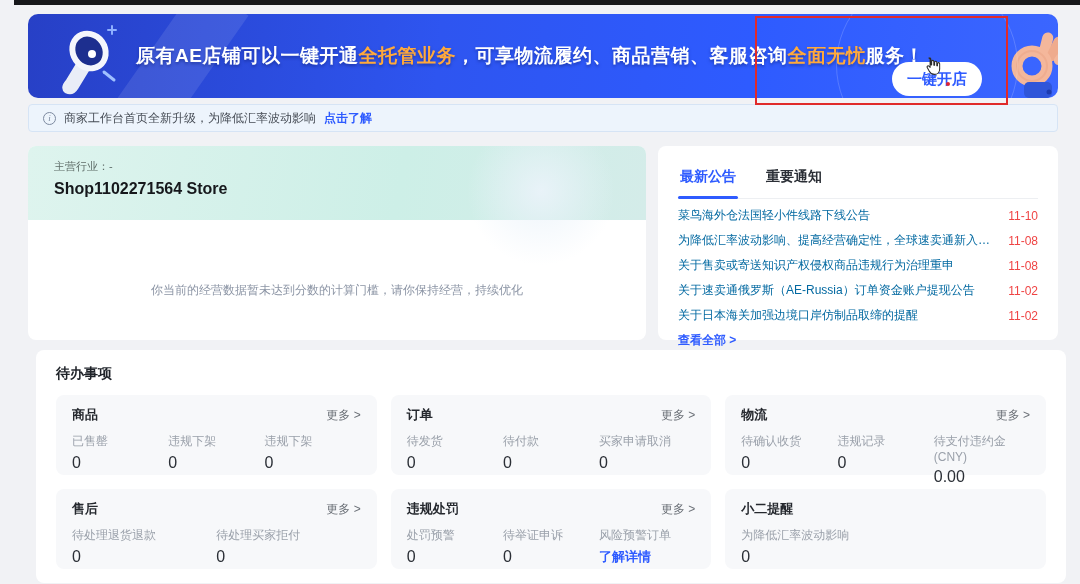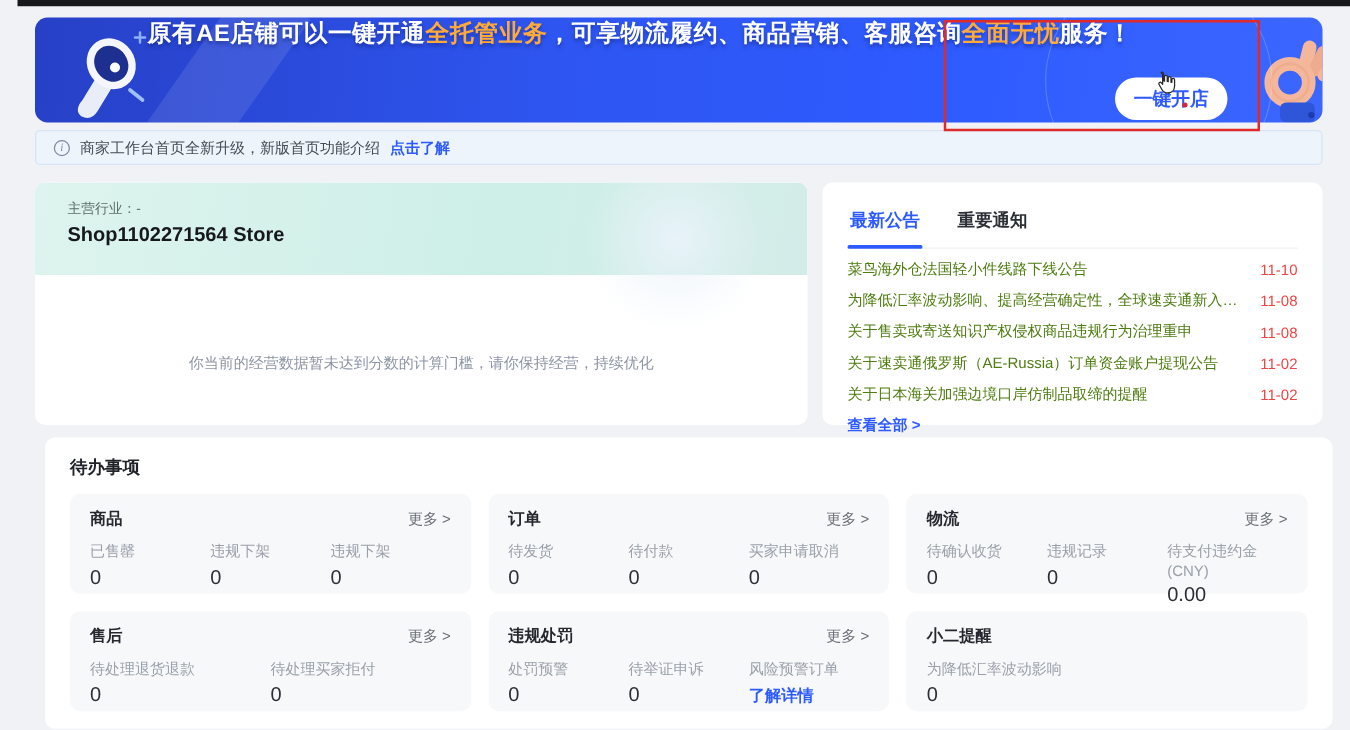--- a/index.html
+++ b/index.html
@@ -11,21 +11,21 @@
 
   
   .banner { position:absolute; left:28px; top:14px; width:1030px; height:84px; border-radius:10px;
     background:linear-gradient(95deg,#2740c6 0%,#2e55f0 40%,#2e5bff 70%,#3b66ff 100%); overflow:hidden;
     display:flex; align-items:center; cursor:pointer; }
   .banner::before { content:""; position:absolute; left:120px; top:-30px; width:60px; height:160px;
     background:rgba(255,255,255,.10); transform:rotate(35deg); }
   .banner::after { content:""; position:absolute; right:40px; top:-40px; width:180px; height:180px;
     border:1px solid rgba(255,255,255,.18); border-radius:50%; }
   .megaphone { position:absolute; left:18px; top:4px; }
-  .banner-text { position:absolute; left:90px; top:0; height:100%; display:flex; align-items:flex-start;
+  .banner-text { position:absolute; left:108px; top:0; height:100%; display:flex; align-items:center;
     font-size:19px; font-weight:bold; color:#ffffff; letter-spacing:.5px;
     text-shadow:0 2px 3px rgba(16,34,120,.5); white-space:nowrap; }
   .hl { color:#ffa93b; }
   .banner-btn { position:absolute; left:864px; top:48px; width:90px; height:34px; border:none; border-radius:17px;
     background:#ffffff; color:#2e5bff; font-size:15px; font-weight:bold; font-family:inherit; cursor:pointer; }
   .ok-hand { position:absolute; left:972px; top:12px; }
 
   .cursor { position:absolute; left:922px; top:55px; width:22px; height:22px; z-index:30; pointer-events:none; }
   .annotation-box { position:absolute; left:755px; top:16px; width:253px; height:89px;
     border:2px solid #e02a2a; z-index:25; pointer-events:none; }
@@ -55,21 +55,21 @@
   
   .ann-card { position:absolute; left:658px; top:146px; width:400px; height:194px; background:#ffffff;
     border-radius:8px; padding:20px 20px 10px; }
   .tabs { display:flex; gap:26px; border-bottom:1px solid #edeff2; padding-bottom:8px; }
   .tab { font-size:14px; font-weight:bold; color:#2b2f36; cursor:pointer; position:relative; padding:2px 2px 4px; }
   .tab.active { color:#2e5bff; }
   .tab.active::after { content:""; position:absolute; left:0; right:0; bottom:-9px; height:3px;
     border-radius:2px; background:#2e5bff; }
   .ann-list { margin-top:4px; }
   .ann-row { display:flex; justify-content:space-between; align-items:center; height:25px; cursor:pointer; }
-  .ann-title { font-size:12px; color:#4d7c0f; white-space:nowrap; overflow:hidden; text-overflow:ellipsis;text-align:right; }
+  .ann-title { font-size:12px; color:#0369a1; white-space:nowrap; overflow:hidden; text-overflow:ellipsis;text-align:right; }
   .ann-date { font-size:12px; color:#ef4444; margin-left:12px; flex-shrink:0; }
   .view-all { display:inline-block; margin-top:4px; font-size:12px; font-weight:bold; color:#2e5bff;
     text-decoration:none; cursor:pointer; }
 
   
   .todo { position:absolute; left:36px; top:350px; width:1030px; height:233px; background:#ffffff;
     border-radius:8px; padding:15px 20px; }
   .todo-title { font-size:14px; font-weight:bold; color:#1f2329; }
   .todo-grid { margin-top:12px; display:grid; grid-template-columns:1fr 1fr 1fr; grid-auto-rows:80px; gap:14px; }
   .tcard { background:#f7f8fa; border-radius:8px; padding:11px 16px; }
@@ -118,21 +118,21 @@
   </div>
 
   <div class="annotation-box"></div>
   <div class="annotation-dot"></div>
   <svg class="cursor" viewBox="0 0 32 32">
     <path d="M11 4c1 0 1.8.8 1.8 1.8v8.4l1.2.2v-5c0-.9.7-1.6 1.6-1.6s1.6.7 1.6 1.6v5.4l1.1.2v-4.2c0-.9.7-1.6 1.6-1.6s1.6.7 1.6 1.6v4.8l1 .2v-3.1c0-.9.7-1.6 1.6-1.6s1.6.7 1.6 1.6v7.5c0 4.6-3.1 8-7.8 8-3.5 0-5.6-1.7-7.3-4.7l-3-5.2c-.5-.8-.2-1.8.6-2.3.7-.4 1.6-.2 2.2.4l1.4 1.7V5.8C9.2 4.8 10 4 11 4z" fill="#ffffff" stroke="#2b2b2b" stroke-width="1.5" stroke-linejoin="round"></path>
   </svg>
 
   <div class="notice">
     <span class="i-icon">i</span>
-    <span>商家工作台首页全新升级，新版首页功能介绍</span>
+    <span>商家工作台首页全新升级，为降低汇率波动影响</span>
     <a class="notice-link">点击了解</a>
   </div>
 
   <div class="shop-card">
     <div class="shop-header">
       <div class="shop-industry">主营行业：-</div>
       <div class="shop-name">Shop1102271564 Store</div>
     </div>
     <div class="shop-empty">你当前的经营数据暂未达到分数的计算门槛，请你保持经营，持续优化</div>
   </div>

